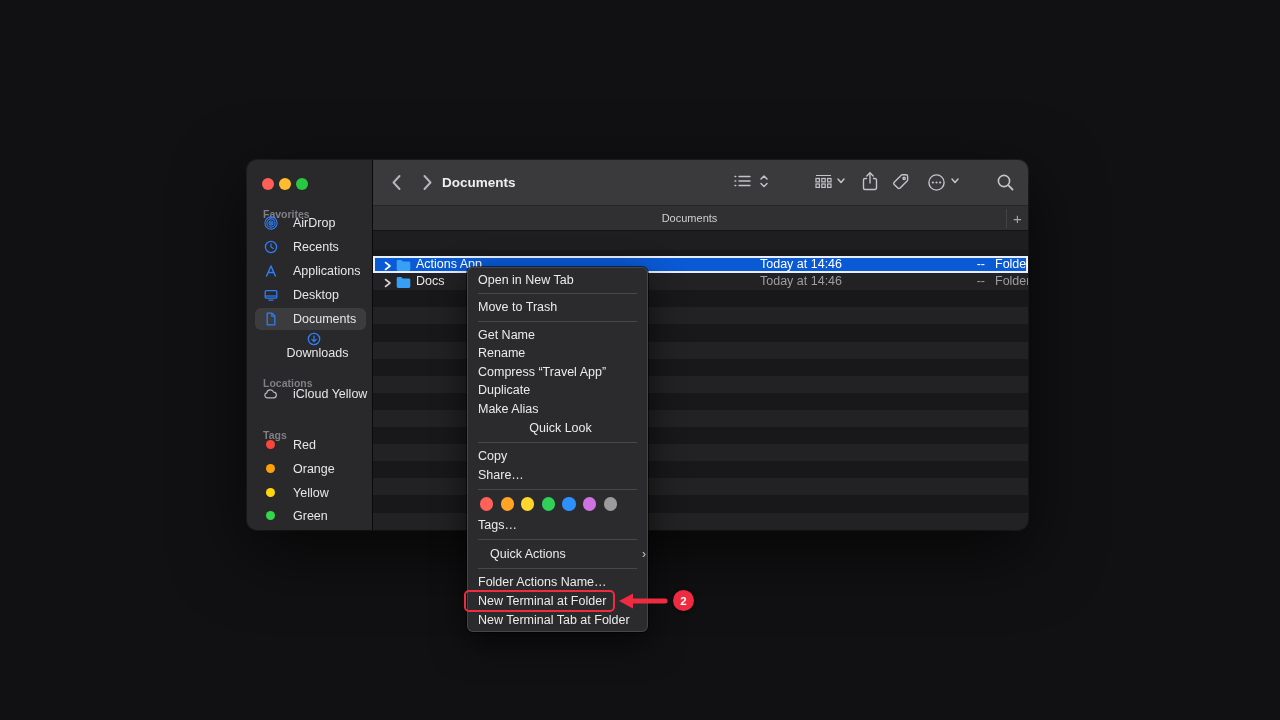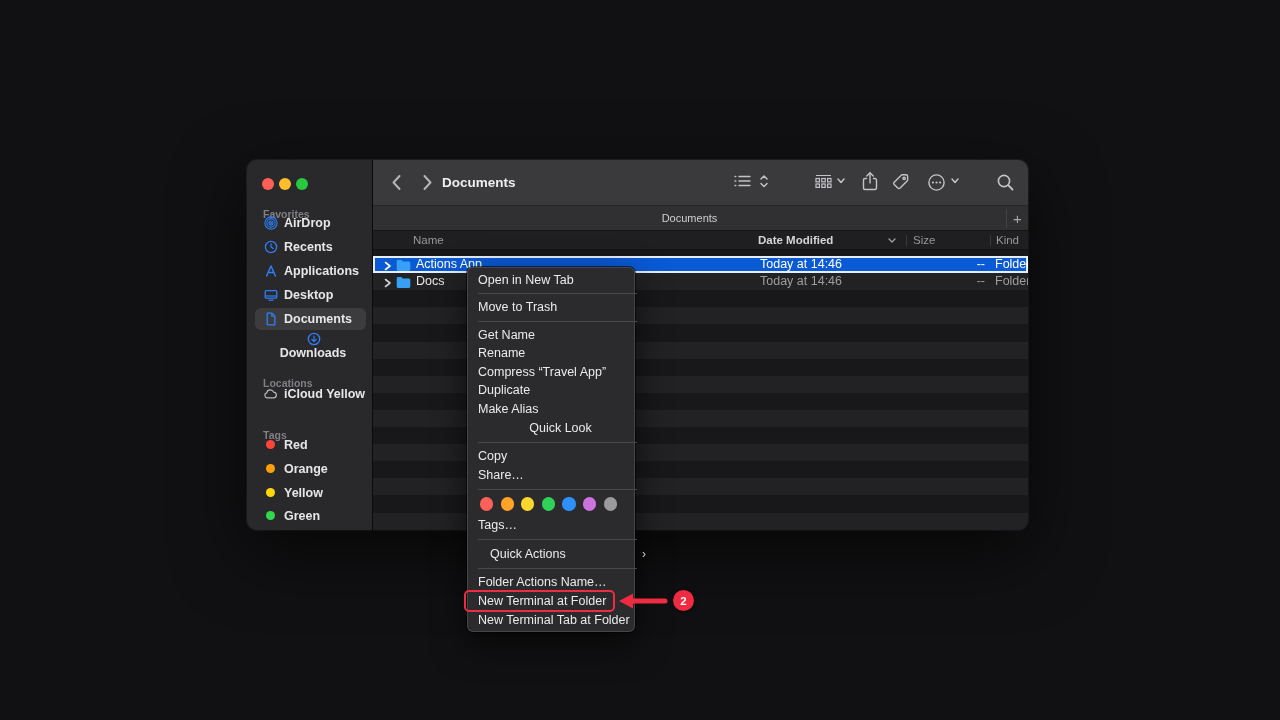--- a/index.html
+++ b/index.html
@@ -17,21 +17,21 @@
     box-shadow:0 22px 70px rgba(0,0,0,.65), 0 0 0 1px rgba(255,255,255,.07);
   }
   #sidebar { position:absolute; left:0; top:0; width:126px; height:100%;
     background:#29292b; border-right:1px solid #0a0a0b; }
   .traffic { position:absolute; top:18px; width:12px; height:12px; border-radius:50%; }
   .sb-label { position:absolute; left:16px; font-size:10.5px; font-weight:bold; color:#7f7f85; }
   .sb-item { position:absolute; left:8px; width:111px; height:22px; border-radius:6px;
     display:flex; align-items:center; color:#e6e6e8; font-size:12.5px; }
   .sb-item.sel { background:#3c3c3f; }
   .sb-ic { width:17px; height:14px; margin-left:7px; display:flex; align-items:center; justify-content:center; flex:0 0 auto; }
-  .sb-item span.lbl { margin-left:5px; white-space:nowrap;font-weight:bold; }
+  .sb-item span.lbl { margin-left:14px; white-space:nowrap; }
   .tagdot { width:9px; height:9px; border-radius:50%; }
   
   #content { position:absolute; left:126px; top:0; width:655px; height:100%; }
   #toolbar { position:absolute; left:0; top:0; width:100%; height:45px; background:#3a3a3c; }
   .navchev { position:absolute; top:14px; }
   #win-title { position:absolute; left:69px; top:15px; font-size:13.5px; font-weight:bold; color:#eeeeef; }
   .tb-ic { position:absolute; top:13px; }
   #tabbar { position:absolute; left:0; top:45px; width:100%; height:26px; background:#303032;
     border-top:1px solid #252527; border-bottom:1px solid #141416; }
   #tab-label { position:absolute; left:0; top:0; width:633px; height:100%; display:flex;
@@ -48,21 +48,21 @@
   .row.light { background:#222224; }
   .row.dark  { background:#18181a; }
   .row.sel { background:#0a5ad6; box-shadow:inset 0 0 0 2px #e7eefb; }
   .cell { position:absolute; top:0; height:17px; line-height:17.5px; white-space:nowrap; }
   .c-name { color:#e8e8ea; }
   .row.sel .cell { color:#ffffff; }
   .c-dim { color:#9d9da2; }
   .disc { position:absolute; left:11px; top:4px; }
   .fold { position:absolute; left:23px; top:2.5px; }
   
-  #context-menu { position:absolute; left:467px; top:267px; width:168px; height:365px;
+  #context-menu { position:absolute; left:467px; top:267px; width:181px; height:365px;
     background:#2b2b2d; border-radius:6px; box-shadow:0 12px 34px rgba(0,0,0,.65),
     0 0 0 1px rgba(255,255,255,.13) inset, 0 0 0 1px rgba(0,0,0,.55); z-index:20; }
   .menu-item { position:absolute; left:5px; width:171px; height:19px; line-height:19px;
     padding-left:6px; font-size:12.5px; color:#ebebed; border-radius:4px; white-space:nowrap; }
   .menu-item .subchev { position:absolute; right:9px; top:0; font-size:12px; color:#c9c9cd; }
   .menu-sep { position:absolute; left:11px; width:159px; height:1px; background:#48484a; }
   .menu-dots { position:absolute; left:13px; width:160px; height:18px; display:flex; gap:7.3px; align-items:center; }
   .mdot { width:13.3px; height:13.3px; border-radius:50%; }
   
   #hl-box { position:absolute; left:464px; top:589.5px; width:151px; height:22.5px;
@@ -252,31 +252,20 @@
           <line x1="12.2" y1="12.2" x2="16.5" y2="16.5" stroke="#c3c3c8" stroke-width="1.8" stroke-linecap="round"></line>
         </svg>
       </div>
 
       <div id="tabbar">
         <div id="tab-label">Documents</div>
         <div id="tab-sep"></div>
         <div id="new-tab-btn">+</div>
       </div>
 
-      <div id="colheader">
-        <div class="colcell" style="left:40px">Name</div>
-        <div class="colcell" style="left:385px;color:#d6d6da;font-weight:bold">Date Modified</div>
-        <svg class="colcell" style="left:514px;top:6px" width="10" height="8">
-            <polyline points="2,2 5,5 8,2" fill="none" stroke="#a0a0a5" stroke-width="1.3" stroke-linecap="round" stroke-linejoin="round"></polyline>
-          </svg>
-        <div class="colsep" style="left:533px"></div>
-        <div class="colcell" style="left:540px">Size</div>
-        <div class="colsep" style="left:617px"></div>
-        <div class="colcell" style="left:623px">Kind</div>
-      </div>
 
       <div id="list">
           <div class="row sel" style="top: 6px;">
             <span class="disc"><svg width="8" height="10" viewBox="0 0 8 10">
                 <polyline points="1.5,1.5 6,5 1.5,8.5" fill="none" stroke="#ffffff" stroke-width="1.6" stroke-linecap="round" stroke-linejoin="round"></polyline>
               </svg></span>
             <span class="fold"><svg width="15" height="12" viewBox="0 0 15 12">
                 <path d="M.7 2.3 C.7 1.5 1.3.9 2.1.9 h3.2 l1.5 1.5 h6.1 c.8 0 1.4.6 1.4 1.4 v6.8 c0 .8-.6 1.4-1.4 1.4 H2.1 C1.3 12 .7 11.4 .7 10.6 z" fill="#38a0f4"></path>
               </svg></span>
             <span class="cell c-name" style="left:43px">Actions App</span>

